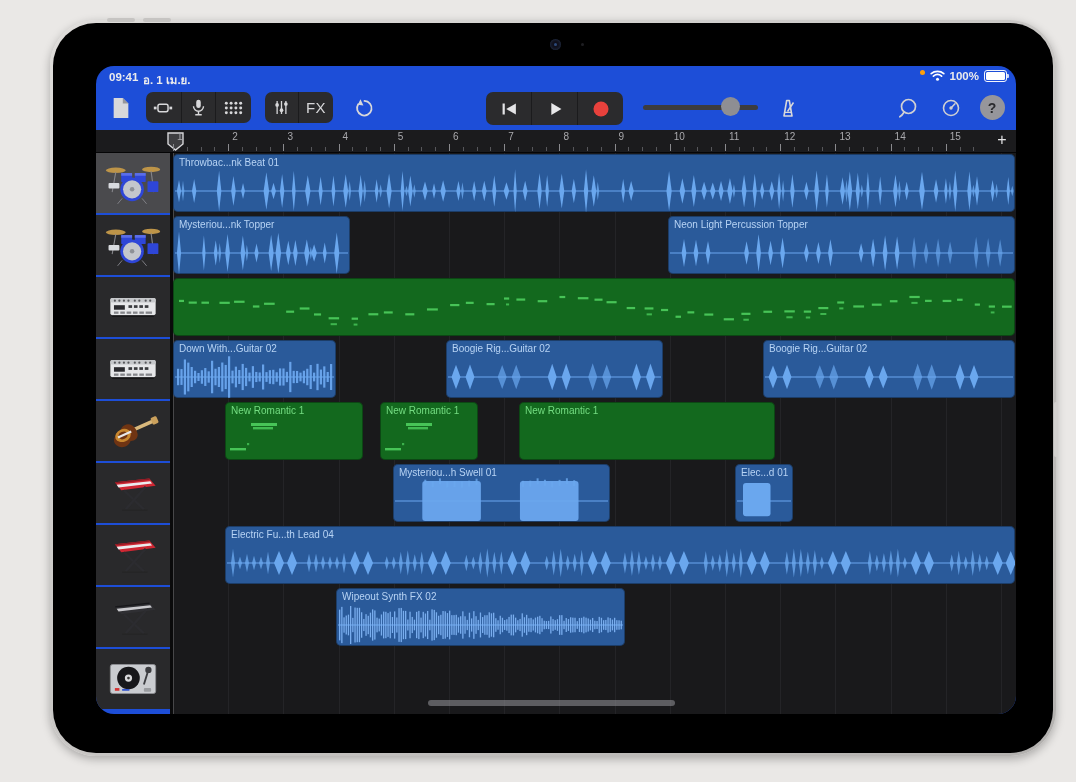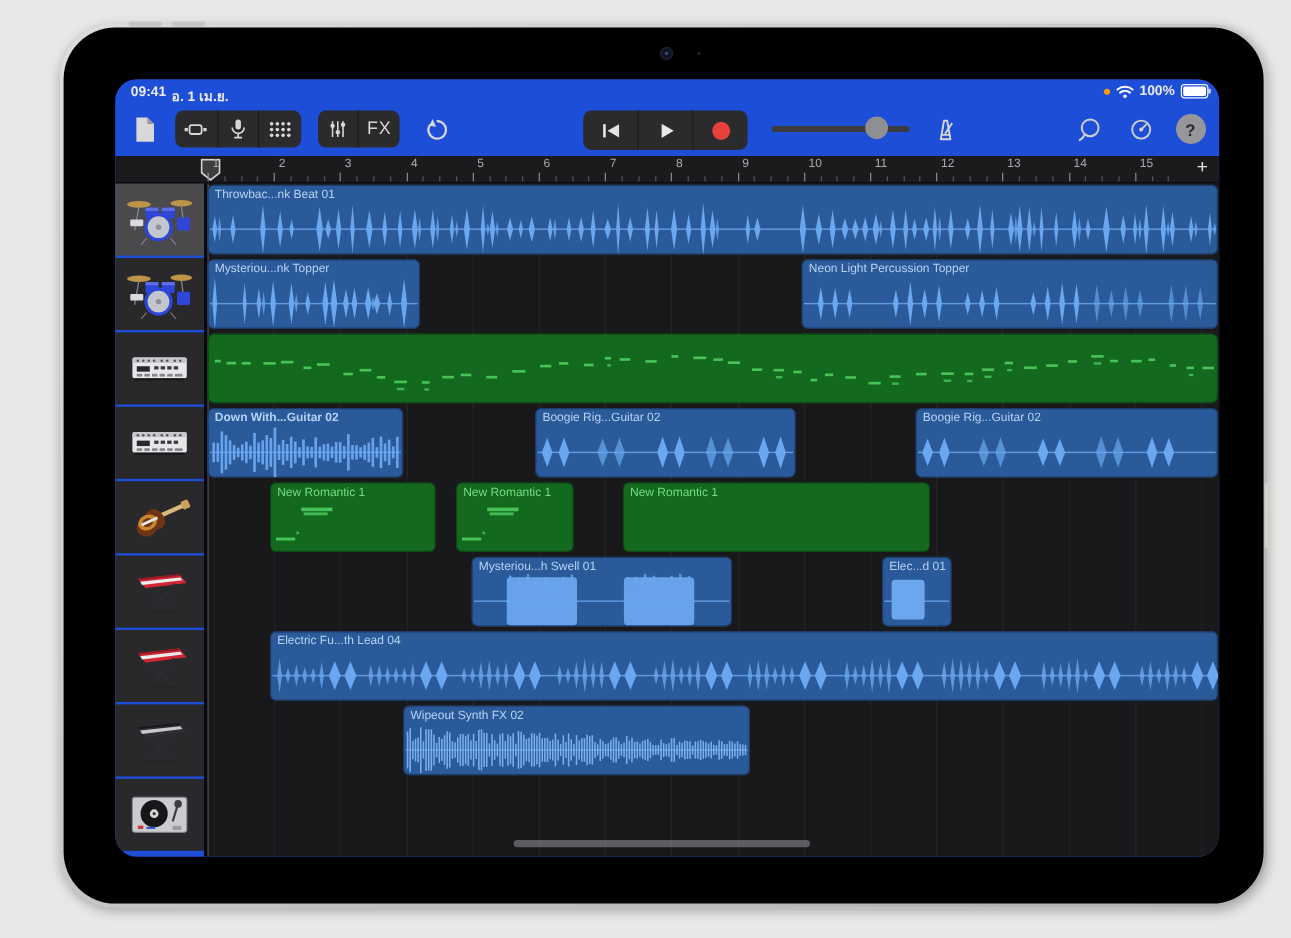--- a/index.html
+++ b/index.html
@@ -15,21 +15,21 @@
           background:#10101c;box-shadow:inset 0 0 3px #2a3a55;}
   .camera::after{content:"";position:absolute;left:3.5px;top:3.5px;width:3px;height:3px;border-radius:50%;background:#2c4a7a;}
   .cam-dot{position:absolute;left:528px;top:20px;width:3px;height:3px;border-radius:50%;background:#1e1e22;}
   
   .screen{position:absolute;left:43px;top:43px;width:920px;height:648px;background:#1d4ed8;
           border-radius:18px;overflow:hidden;}
   
   .statusbar{position:absolute;top:0;left:0;right:0;height:22px;color:#ebebed;font-size:11.5px;font-weight:bold;}
   .sb-time{position:absolute;left:13px;top:5px;}
   .sb-date{position:absolute;left:47px;top:5px;}
-  .sb-right{position:absolute;right:9px;top:4px;display:flex;align-items:center;gap:5px;}
+  .sb-right{position:absolute;right:9px;top:4px;display:flex;align-items:flex-start;gap:5px;}
   .sb-dot{width:5px;height:5px;border-radius:50%;}
   .bat{position:relative;width:21px;height:10px;border:1px solid rgba(255,255,255,.95);border-radius:3px;}
   .bat-fill{position:absolute;inset:1px;background:#fff;border-radius:1.5px;}
   .bat-nub{position:absolute;right:-3px;top:2.5px;width:2px;height:4px;border-radius:0 1px 1px 0;background:rgba(255,255,255,.8);}
   
   .toolbar{position:absolute;top:22px;left:0;right:0;height:42px;}
   .tbtn{position:absolute;display:flex;align-items:center;justify-content:center;cursor:default;}
   .grp{position:absolute;top:4px;height:31px;background:#2b2b2d;border-radius:7px;display:flex;align-items:center;}
   .grp .slot{display:flex;align-items:center;justify-content:center;height:100%;}
   .grp .sep{width:1px;height:100%;background:#1b1b1d;}
@@ -704,21 +704,21 @@
                       <rect x="769.6255052278284" y="21.852976339300625" width="8.728469785302877" height="2.2" fill="#47c457" rx="0" opacity="1"></rect>
                       <rect x="784.0256637723651" y="20.669652020268835" width="5.588060912676156" height="2.2" fill="#47c457" rx="0" opacity="1"></rect>
                       <rect x="801.7347387901973" y="25.490007460541698" width="5.202120560687035" height="2.2" fill="#47c457" rx="0" opacity="1"></rect>
                       <rect x="815.7524801578838" y="27.456440684835965" width="6.213705299887806" height="2.2" fill="#47c457" rx="0" opacity="1"></rect>
                       <rect x="817.7524801578838" y="33.45644068483597" width="3.7282231799326837" height="2" fill="#47c457" rx="0" opacity="0.85"></rect>
                       <rect x="829.0187057205476" y="27.556776798423783" width="9.692126848269254" height="2.2" fill="#47c457" rx="0" opacity="1"></rect>
                     </svg>
                   </div>
                 </div>
                 <div class="lane-row">
-                  <div class="region blue" style="left: 0px; width: 163px; font-weight: bold;">
+                  <div class="region blue" style="left: 0px; width: 163px;">
                     <svg class="wave" width="163" height="58" viewBox="0 0 163 58">
                       <rect x="2" y="36.4" width="159" height="1.2" fill="#6aa7ee" rx="0" opacity="0.85"></rect>
                       <rect x="4" y="28.79114114958793" width="2.2" height="16.41771770082414" fill="#6aa7ee" rx="0" opacity="0.95"></rect>
                       <rect x="7.4" y="29.075223906198516" width="2.2" height="15.849552187602967" fill="#6aa7ee" rx="0" opacity="0.95"></rect>
                       <rect x="10.8" y="19.472942798165604" width="2.2" height="35.05411440366879" fill="#6aa7ee" rx="0" opacity="0.95"></rect>
                       <rect x="14.200000000000001" y="22.61675958824344" width="2.2" height="28.76648082351312" fill="#6aa7ee" rx="0" opacity="0.95"></rect>
                       <rect x="17.6" y="26.996765706920996" width="2.2" height="20.006468586158007" fill="#6aa7ee" rx="0" opacity="0.95"></rect>
                       <rect x="21" y="30.762561892857775" width="2.2" height="12.47487621428445" fill="#6aa7ee" rx="0" opacity="0.95"></rect>
                       <rect x="24.4" y="32.997461347142234" width="2.2" height="8.005077305715531" fill="#6aa7ee" rx="0" opacity="0.95"></rect>
                       <rect x="27.799999999999997" y="30.222376310499385" width="2.2" height="13.55524737900123" fill="#6aa7ee" rx="0" opacity="0.95"></rect>

